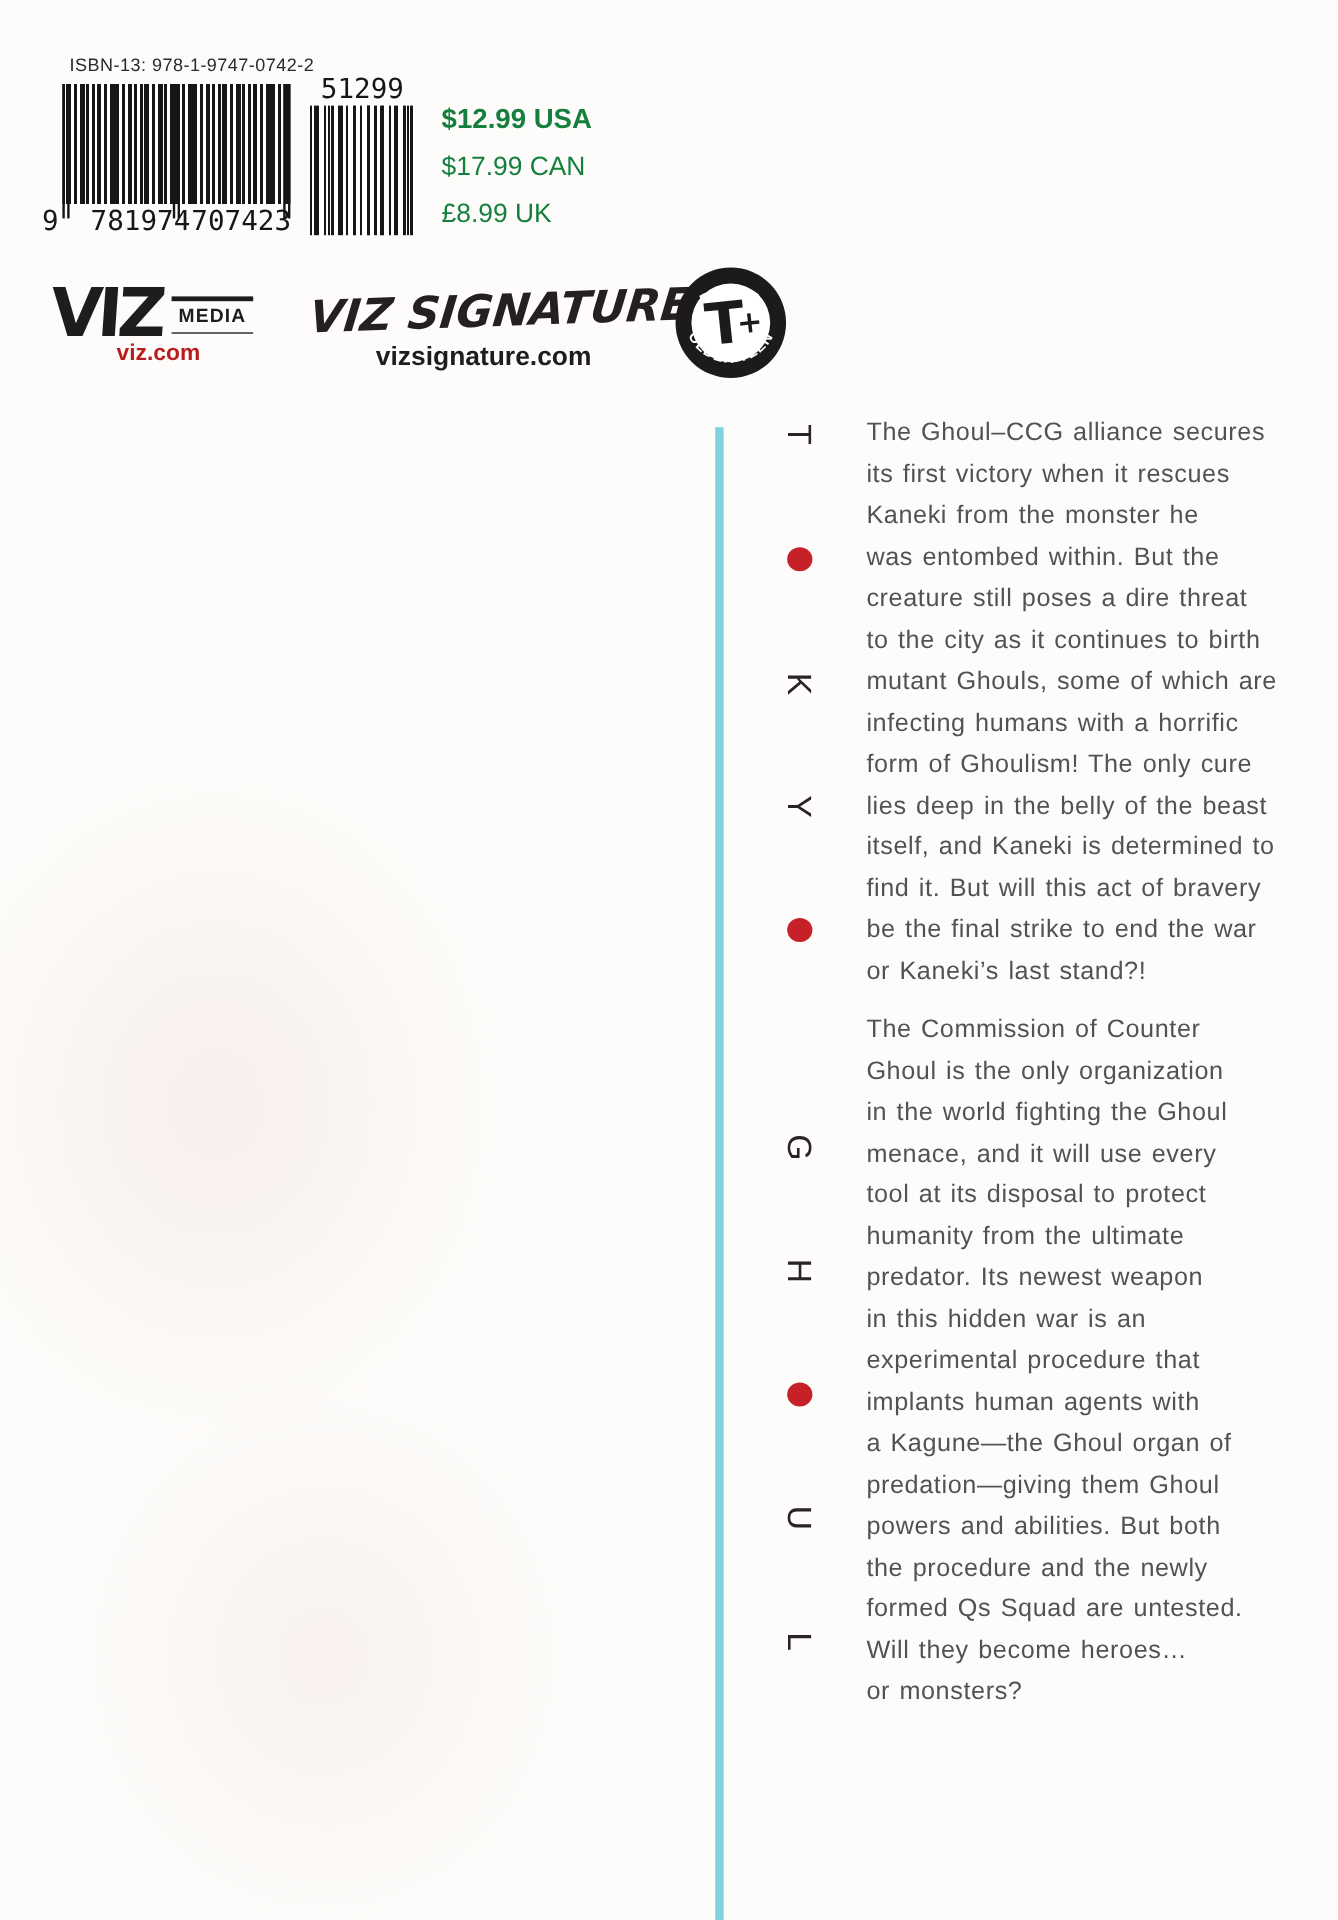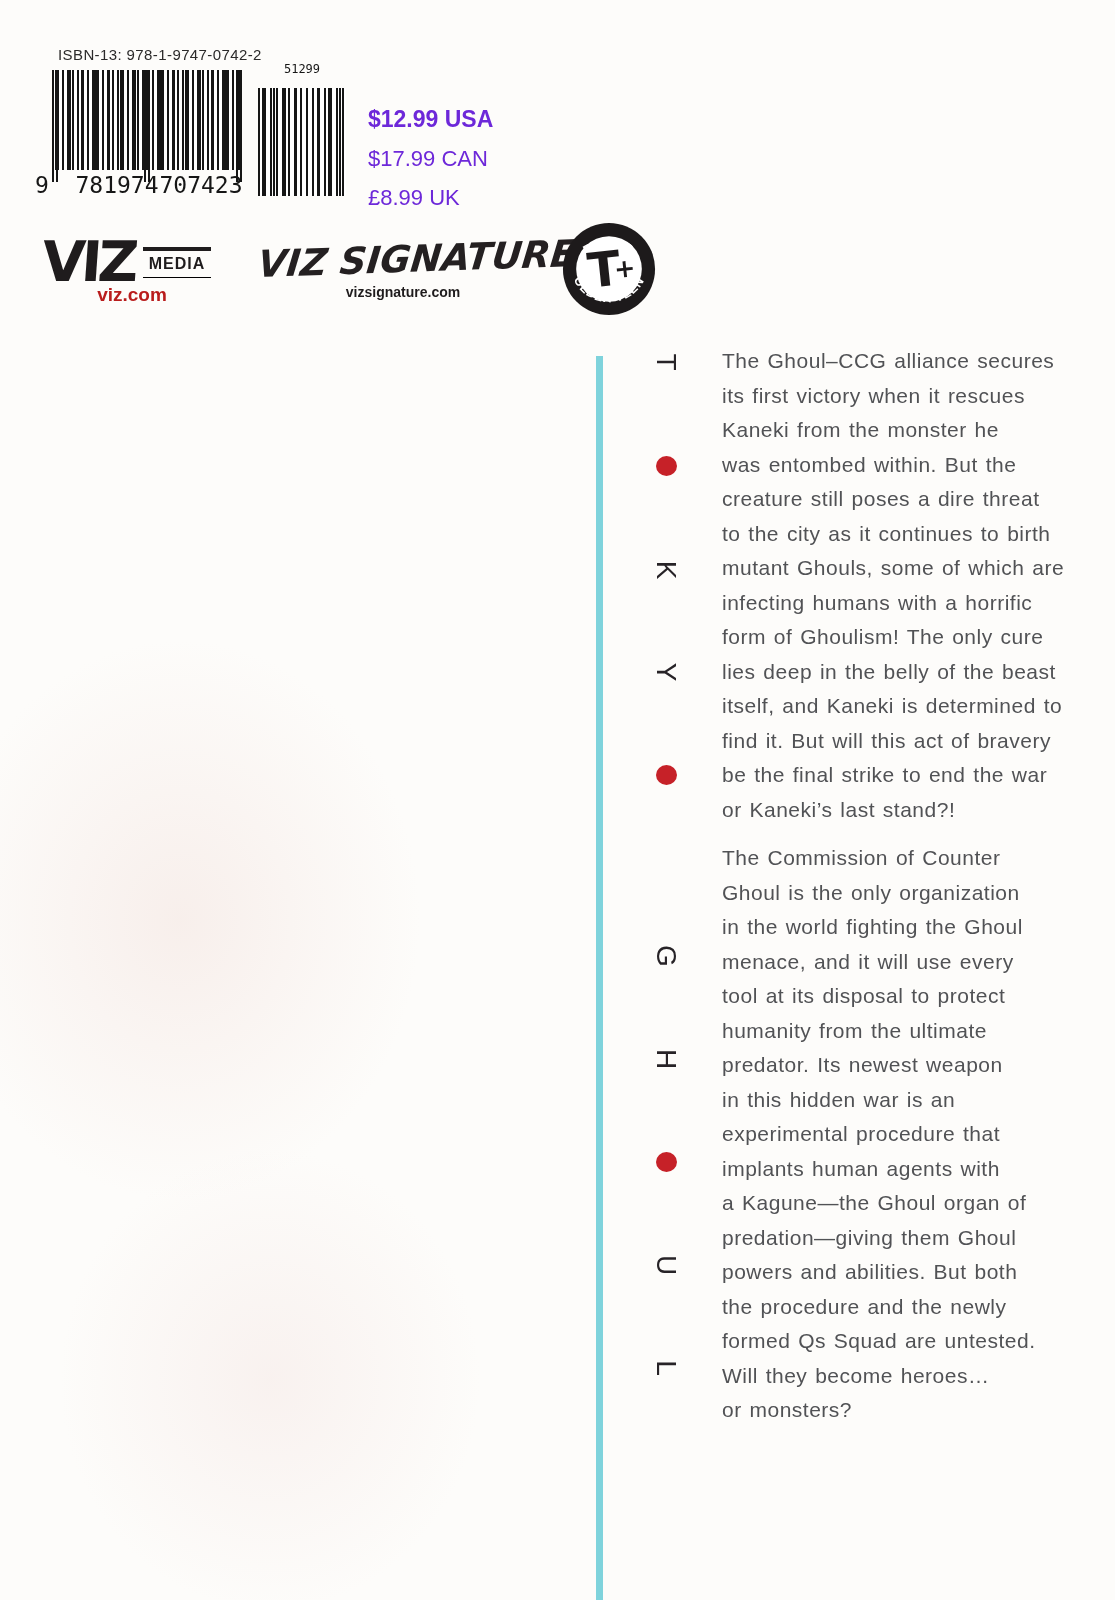--- a/index.html
+++ b/index.html
@@ -23,44 +23,44 @@
     background-image:
       repeating-linear-gradient(90deg, #161616 0 2px, transparent 2px 5px),
       repeating-linear-gradient(90deg, transparent 0 3px, #161616 3px 6px, transparent 6px 13px);
   }
   .guard { position:absolute; top:0; width:2px; height:112px; background:#161616; box-shadow:4px 0 0 0 #161616; }
   .guard.gl { left:0; } .guard.gm { left:92px; } .guard.gr { left:184px; }
   .bdigits { position:absolute; top:102px; font-family:"DejaVu Sans Mono", monospace; font-size:23px; color:#161616; }
   .d9 { left:-17px; } .dg1 { left:22px; width:86px; text-align:center; } .dg2 { left:105px; width:88px; text-align:center; }
   .barcode-supp { position:absolute; left:256px; top:62px; width:92px; height:134px; }
   .supp-num { position:absolute; left:0; top:0; width:92px; text-align:center;
-    font-family:"DejaVu Sans Mono", monospace; font-size:12px; color:#161616; }
+    font-family:"DejaVu Sans Mono", monospace; font-size:23px; color:#161616; }
   .supp-bars {
     position:absolute; left:2px; top:26px; width:88px; height:108px; background-color:#fff;
     background-image:
       repeating-linear-gradient(90deg, #161616 0 2px, transparent 2px 6px),
       repeating-linear-gradient(90deg, transparent 0 4px, #161616 4px 6px, transparent 6px 11px);
   }
-  .prices { position:absolute; left:368px; top:80px; color:#6d28d9;margin-top:20px; }
+  .prices { position:absolute; left:368px; top:80px; color:#15803d; }
   .price { font-size:22px; line-height:39px; white-space:nowrap; }
   .price.first { font-weight:bold; font-size:23px; }
 
   
   .viz-logo { position:absolute; left:42px; top:236px; display:flex; align-items:center; color:#1f1c1d; }
   .viz-word { font-family:"DejaVu Sans", sans-serif; font-weight:bold; font-size:56px; line-height:52px;
     letter-spacing:-4px; transform:skewX(-4deg); }
   .viz-media-box { margin-left:8px; border-top:4px solid #1f1c1d; border-bottom:1px solid #000000;
     padding:4px 6px; font-weight:bold; font-size:16px; letter-spacing:1px; }
   .viz-url { position:absolute; left:42px; top:284px; width:180px; text-align:center;
     font-weight:bold; font-size:19px; color:#b91c1c; }
   .viz-sig { position:absolute; left:258px; top:238px; width:290px; text-align:center;
     font-family:"DejaVu Sans", sans-serif; font-weight:bold; font-style:italic; font-size:37px;
     color:#242021; transform:rotate(-2deg) skewX(-8deg); white-space:nowrap; }
   .sig-url { position:absolute; left:258px; top:284px; width:290px; text-align:center;
-    font-weight:bold; font-size:14px; color:#1f1c1d; }
+    font-weight:bold; font-size:22px; color:#1f1c1d; }
   .badge { position:absolute; left:560px; top:220px; width:98px; height:98px; }
 
   .final-volume { position:absolute; left:712px; top:240px; color:#e13a3e;
     font-weight:bold; font-size:23px; letter-spacing:17px; line-height:42px; white-space:nowrap; }
 
   
   .cyan-line { position:absolute; left:596px; top:356px; width:7px; height:1244px; background:#7fd3dc; }
 
   
   .vtitle { position:absolute; left:648px; top:0; width:36px; height:1600px; }

